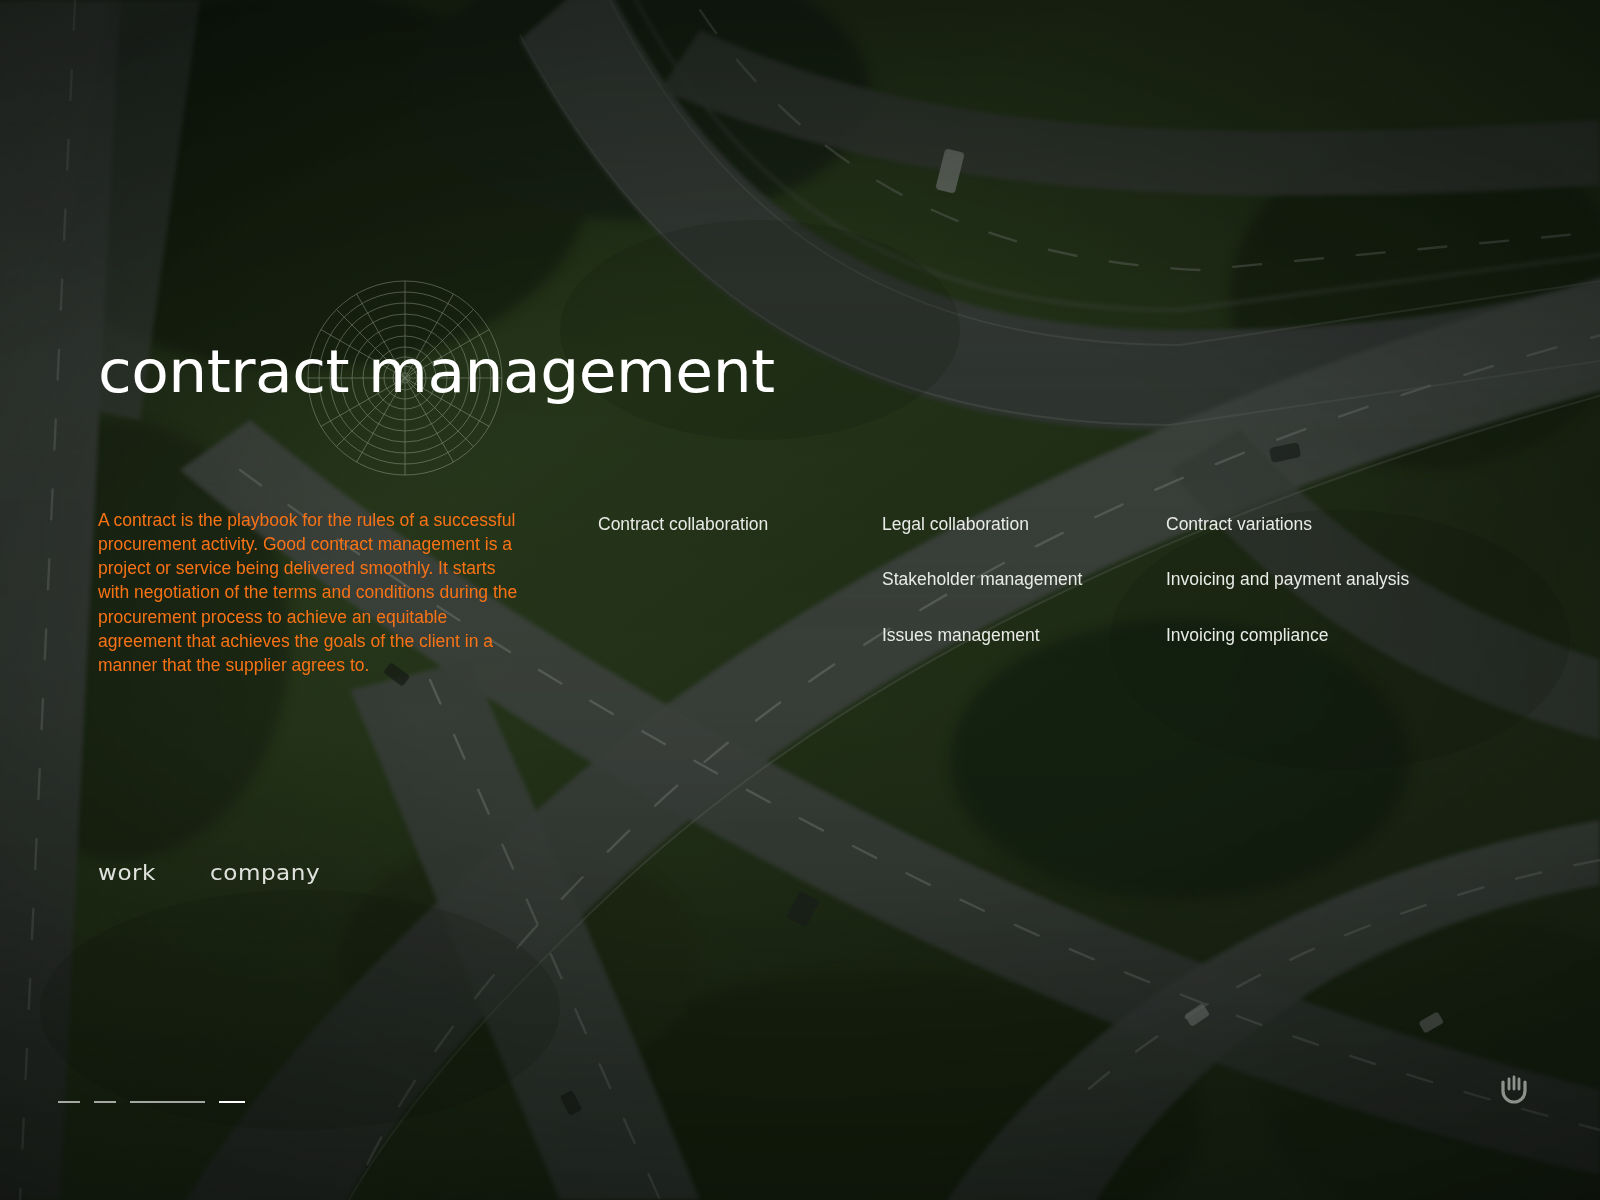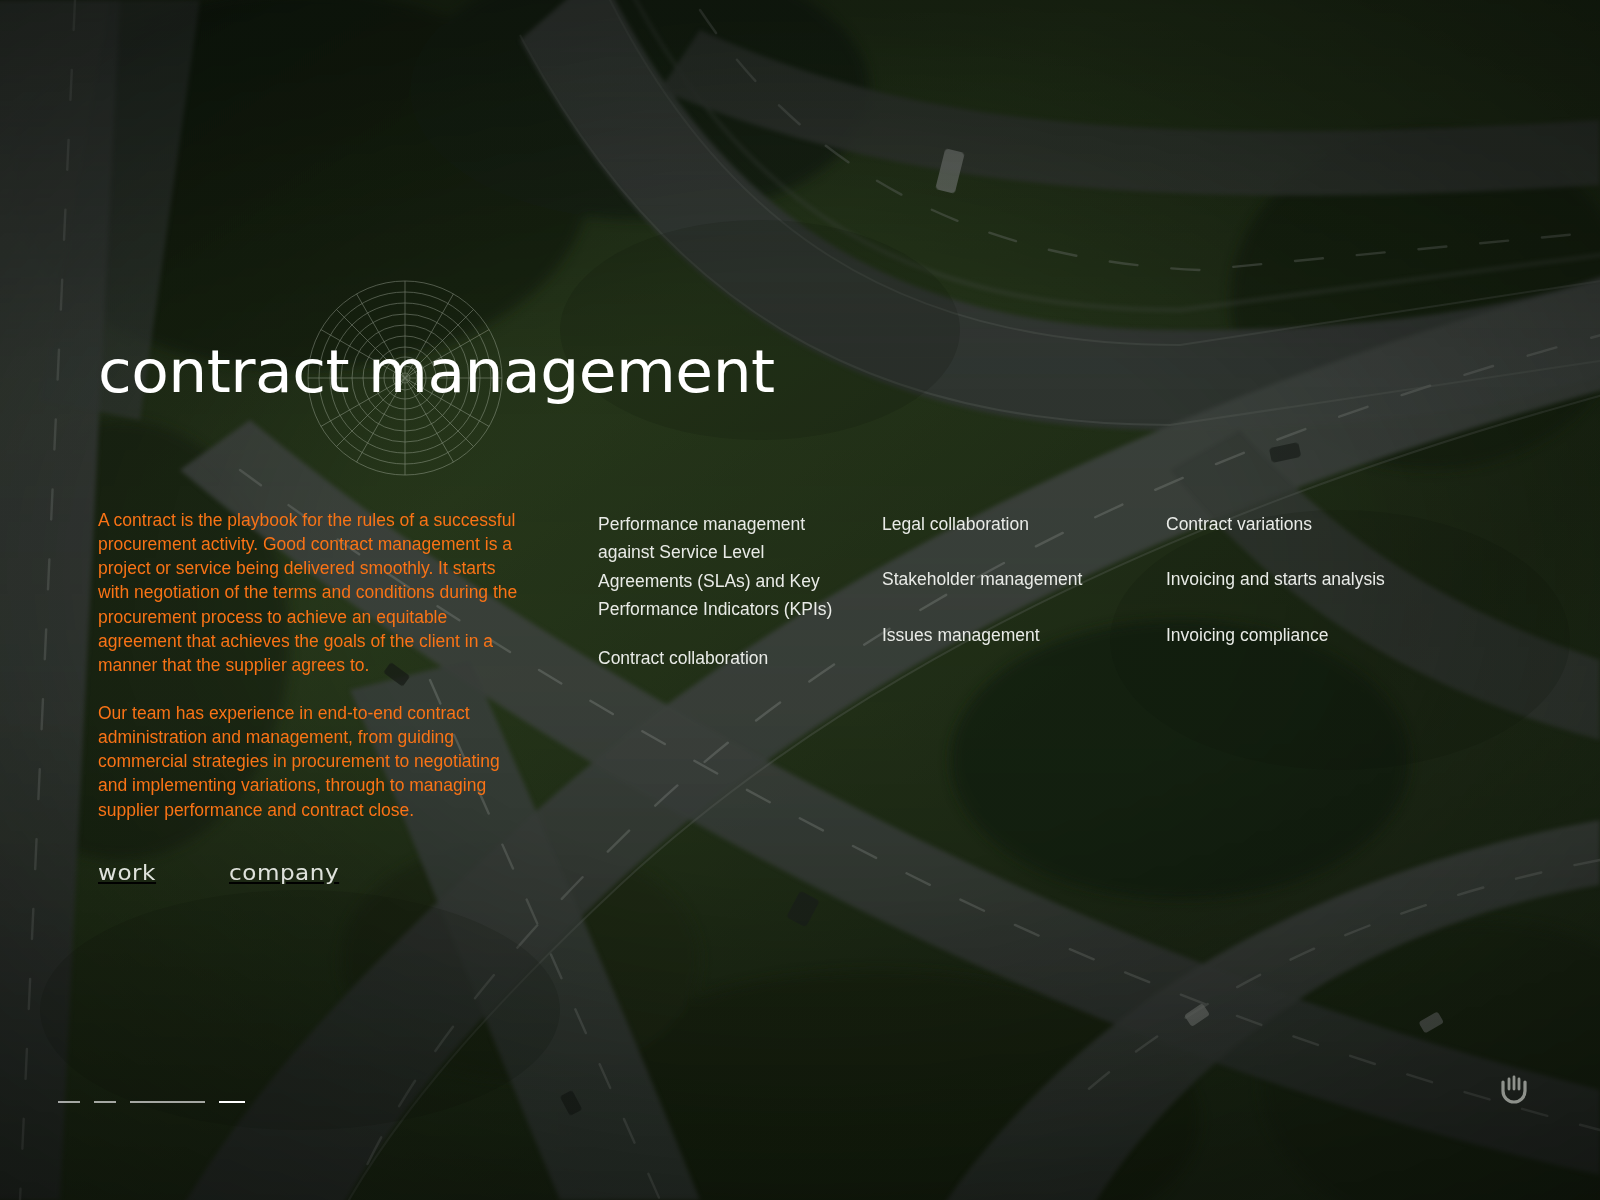--- a/index.html
+++ b/index.html
@@ -80,21 +80,21 @@
 
   .intro{
     position:absolute; left:98px; top:508px; width:425px;
     font-size:17.5px; line-height:1.38; color:#f97316;
     font-family:"Liberation Sans", sans-serif;
   }
   .intro p + p{ margin-top:24px; }
 
   .links{
     position:absolute; left:98px; top:860px;
-    display:flex; gap:76px; align-items:baseline;text-decoration:underline;
+    display:flex; gap:57px; align-items:baseline;
   }
   .nav-link{
     font-family:"DejaVu Sans", sans-serif;
     font-size:22px; color:#dfe2dc; letter-spacing:.5px;
     cursor:pointer; transform:scaleX(1.05); transform-origin:left center;
   }
 
   .svc-col{ position:absolute; top:510px; }
   .svc-col.c1{ left:598px; width:250px; }
   .svc-col.c2{ left:882px; width:260px; }
@@ -249,42 +249,40 @@
     </svg>
   </div>
 
 
   <h1 class="title">contract management</h1>
 
   <div class="content">
 
     <div class="intro">
       <p>A contract is the playbook for the rules of a successful procurement activity. Good contract management is a project or service being delivered smoothly. It starts with negotiation of the terms and conditions during the procurement process to achieve an equitable agreement that achieves the goals of the client in a manner that the supplier agrees to.</p>
-      <p>Our team has experience in end-to-end contract administration and management, from guiding commercial strategies in procurement to negotiating and implementing variations, through to managing supplier performance and contract close.</p>
     </div>
 
     <div class="links">
       <a class="nav-link">work</a>
       <a class="nav-link">company</a>
     </div>
 
     <div class="svc-col c1">
-      <div class="svc-item">Performance management against Service Level Agreements (SLAs) and Key Performance Indicators (KPIs)</div>
       <div class="svc-item">Contract collaboration</div>
     </div>
 
     <div class="svc-col c2">
       <div class="svc-item">Legal collaboration</div>
       <div class="svc-item">Stakeholder management</div>
       <div class="svc-item">Issues management</div>
     </div>
 
     <div class="svc-col c3">
       <div class="svc-item">Contract variations</div>
-      <div class="svc-item">Invoicing and starts analysis</div>
+      <div class="svc-item">Invoicing and payment analysis</div>
       <div class="svc-item">Invoicing compliance</div>
     </div>
   </div>
 
   <div class="progress">
     <span style="width: 22px;"></span>
     <span style="width: 22px;"></span>
     <span style="width: 75px;"></span>
     <span class="active" style="width: 26px;"></span>
   </div>

